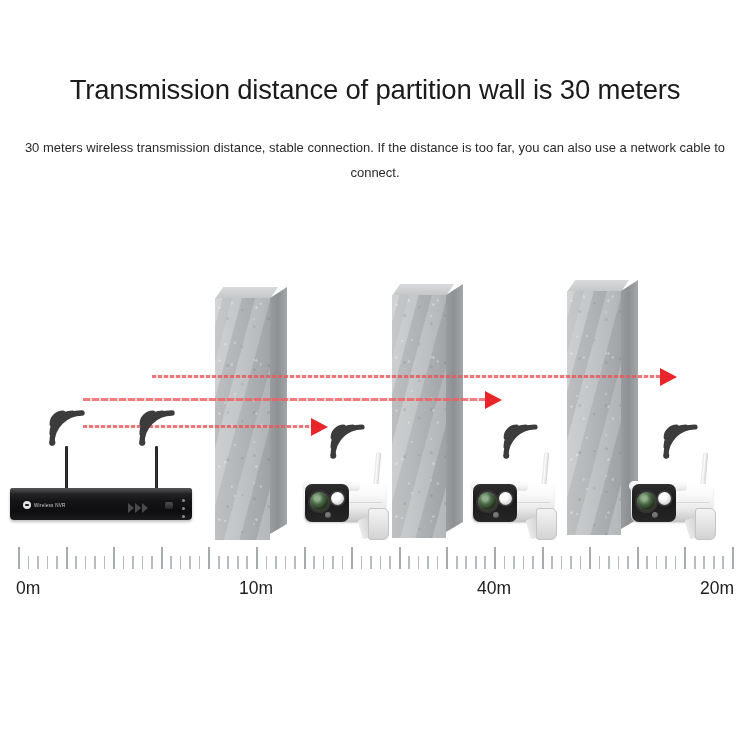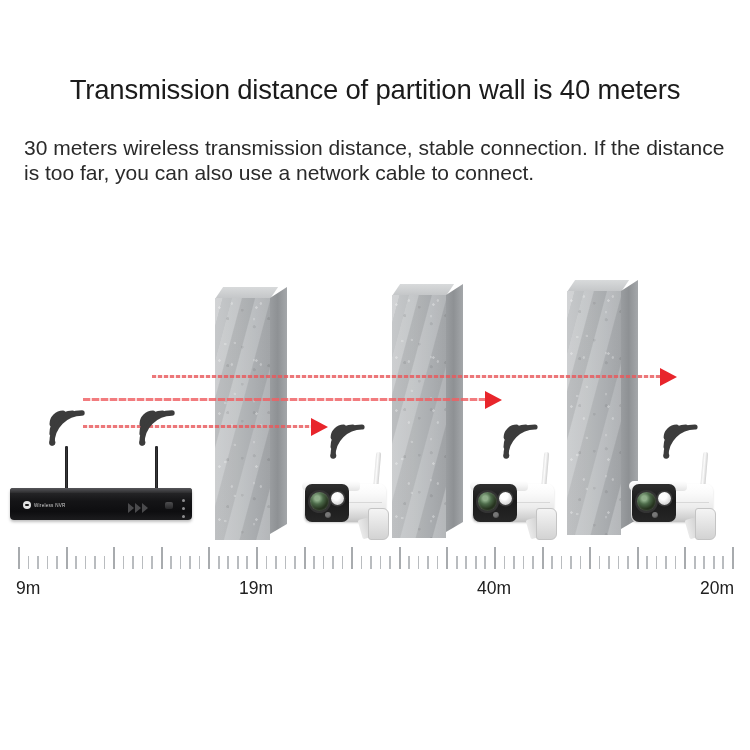--- a/index.html
+++ b/index.html
@@ -16,21 +16,22 @@
   .title{
     position:absolute;left:0;top:74px;width:750px;
     text-align:center;
     font-size:27.5px;
     color:#1b1b1b;
     letter-spacing:-0.2px;
     white-space:nowrap;
   }
   .subtitle{
     position:absolute;left:24px;top:135px;width:702px;
-    font-size:21px;
+    text-align:center;
+    font-size:13px;
     line-height:25px;
     color:#2a2a2a;
   }
 
   
   .scene{position:absolute;left:0;top:250px;width:750px;height:360px;}
 
   
   .wall{position:absolute;}
   .wall .face{
@@ -202,21 +203,21 @@
   .rlabel{
     position:absolute;font-size:17.5px;color:#202020;
     white-space:nowrap;
   }
 </style>
 </head>
 <body>
 
 <div id="stage">
 
-  <div class="title">Transmission distance of partition wall is 40 meters</div>
+  <div class="title">Transmission distance of partition wall is 30 meters</div>
   <div class="subtitle">30 meters wireless transmission distance, stable connection. If the distance is too far, you can also use a network cable to connect.</div>
 
   <div class="scene">
 
     <div class="wall" style="left:215px;top:48px;width:72px;height:242px;">
       <div class="cap" style="left:0;top:-11px;width:55px;height:12px;transform:skewX(-34deg);transform-origin:bottom left;"></div>
       <div class="face" style="width:55px;height:242px;">
         <div class="speck"></div>
       </div>
       <div class="edge" style="left:55px;top:-11px;width:17px;height:247px;clip-path:polygon(0 11px,100% 0,100% 96%,0 100%);"></div>
@@ -440,19 +441,19 @@
         <div class="tick" style="left: 656.88px; height: 13px;"></div>
         <div class="tick major" style="left: 666.4px; height: 22px;"></div>
         <div class="tick" style="left: 675.92px; height: 13px;"></div>
         <div class="tick" style="left: 685.44px; height: 13px;"></div>
         <div class="tick" style="left: 694.96px; height: 13px;"></div>
         <div class="tick" style="left: 704.48px; height: 13px;"></div>
         <div class="tick major" style="left: 714px; height: 22px;"></div>
       </div>
   </div>
   <div id="rulerlabels">
-      <div class="rlabel" style="top: 578px; left: 16px;">9m</div>
-      <div class="rlabel" style="top: 578px; left: 239px;">19m</div>
+      <div class="rlabel" style="top: 578px; left: 16px;">0m</div>
+      <div class="rlabel" style="top: 578px; left: 239px;">10m</div>
       <div class="rlabel" style="top: 578px; left: 477px;">40m</div>
       <div class="rlabel" style="top: 578px; left: 700px;">20m</div>
     </div>
 
 </div>
 
 </body></html>

